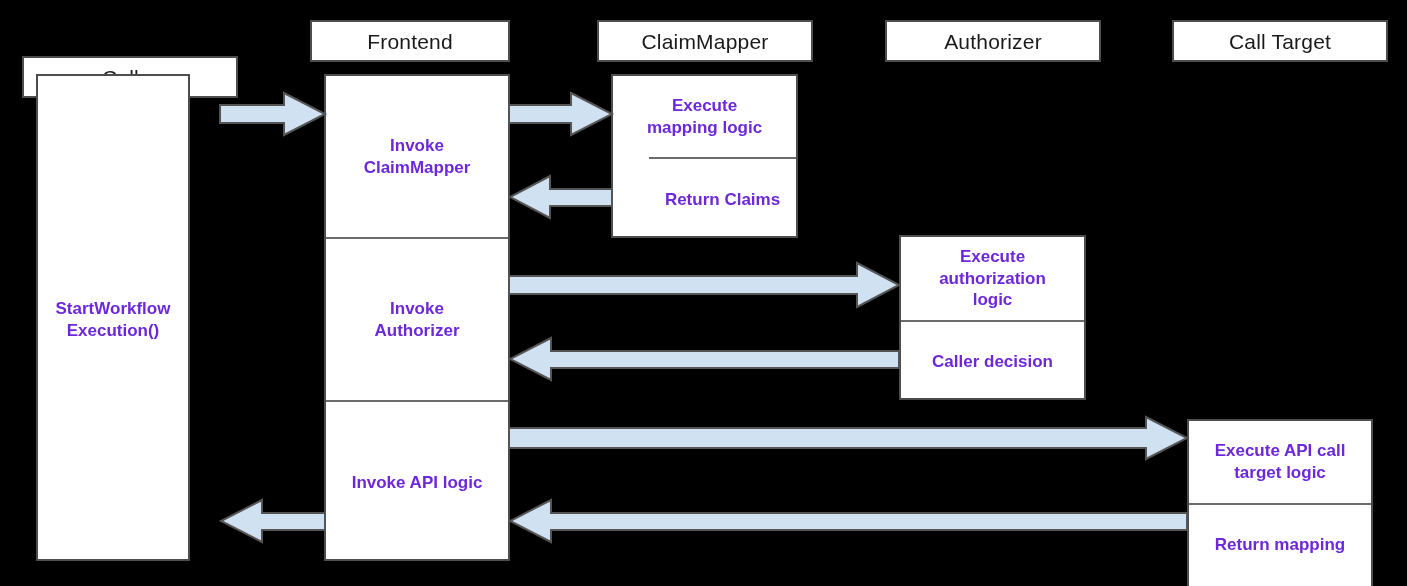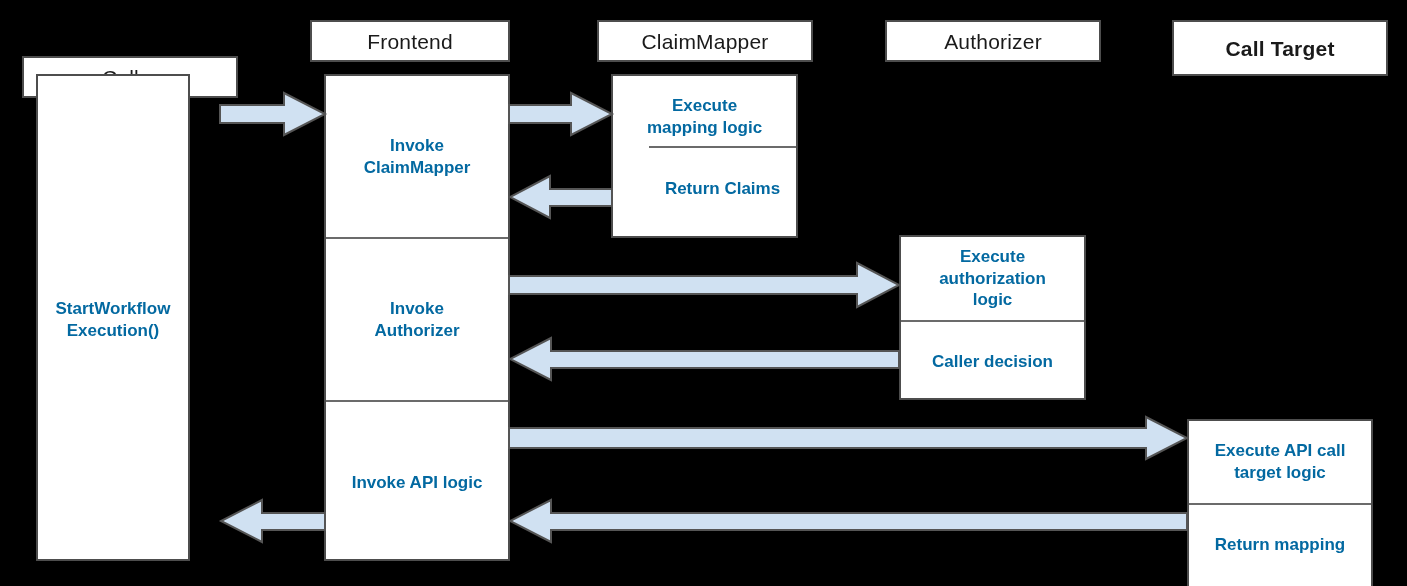--- a/index.html
+++ b/index.html
@@ -40,21 +40,21 @@
   }
   .seg {
     position: absolute;
     left: 0;
     right: 0;
     box-sizing: border-box;
     display: flex;
     align-items: center;
     justify-content: center;
     text-align: center;
-    color: #0369a1;
+    color: #6d28d9;
     font-size: 17px;
     font-weight: bold;
     line-height: 1.28;
     padding: 0 6px;
   }
   .seg.divider-top {
     border-top: 2px solid #6b6b6b;
   }
   
   .arrow {
@@ -80,37 +80,37 @@
   </div>
 
   <div class="lifeline-header" style="left:597px; top:20px; width:216px; height:42px;">
     <span>ClaimMapper</span>
   </div>
 
   <div class="lifeline-header" style="left:885px; top:20px; width:216px; height:42px;">
     <span>Authorizer</span>
   </div>
 
-  <div class="lifeline-header" style="left:1172px; top:20px; width:216px; height:56px;font-weight:bold;">
+  <div class="lifeline-header" style="left:1172px; top:20px; width:216px; height:42px;">
     <span>Call Target</span>
   </div>
 
   <div class="activation" style="left:36px; top:74px; width:154px; height:487px;">
     <div class="seg" style="top:0px; height:487px;">StartWorkflow<br>Execution()</div>
   </div>
 
   <div class="activation" style="left:324px; top:74px; width:186px; height:487px;">
     <div class="seg" style="top:0px; height:161px;">Invoke<br>ClaimMapper</div>
     <div class="seg divider-top" style="top:161px; height:163px;">Invoke<br>Authorizer</div>
     <div class="seg divider-top" style="top:324px; height:163px;">Invoke API logic</div>
   </div>
 
   <div class="activation" style="left:611px; top:74px; width:187px; height:164px;">
     <div class="seg" style="top:0px; height:81px;">Execute<br>mapping logic</div>
-    <div class="seg divider-top" style="top:70px; height:83px;margin-left:36px;">Return Claims</div>
+    <div class="seg divider-top" style="top:81px; height:83px;margin-left:36px;">Return Claims</div>
   </div>
 
   <div class="activation" style="left:899px; top:235px; width:187px; height:165px;">
     <div class="seg" style="top:0px; height:83px;">Execute<br>authorization<br>logic</div>
     <div class="seg divider-top" style="top:83px; height:82px;">Caller decision</div>
   </div>
 
   <div class="activation" style="left:1187px; top:419px; width:186px; height:182px;">
     <div class="seg" style="top:0px; height:82px;">Execute API call<br>target logic</div>
     <div class="seg divider-top" style="top:82px; height:81px;">Return mapping</div>

